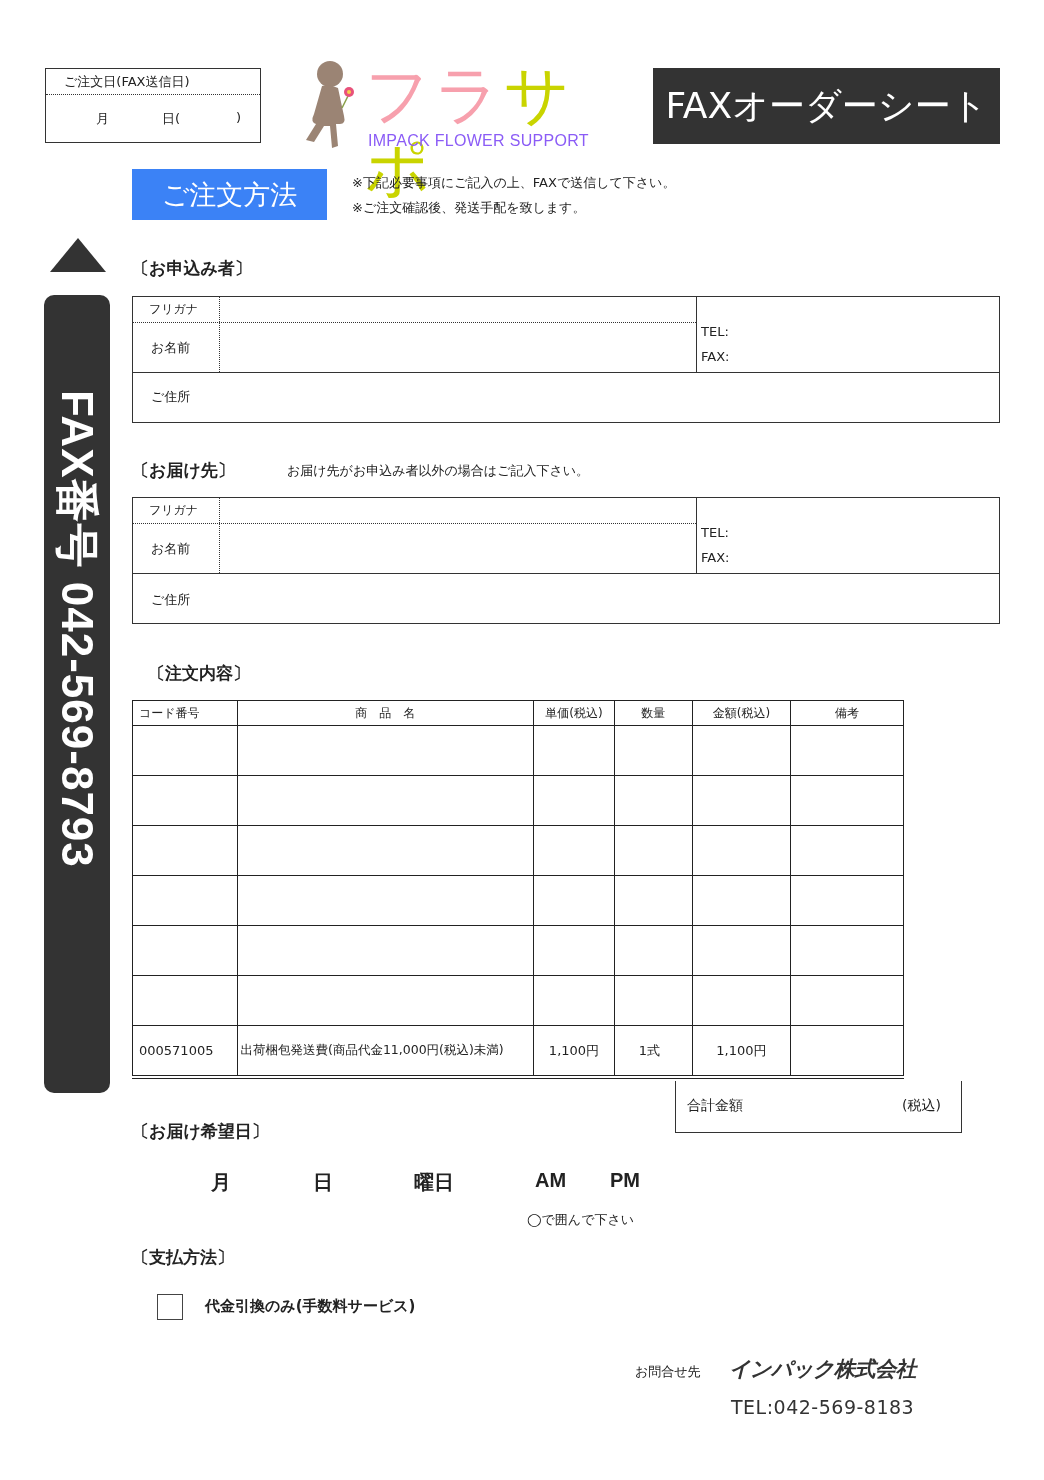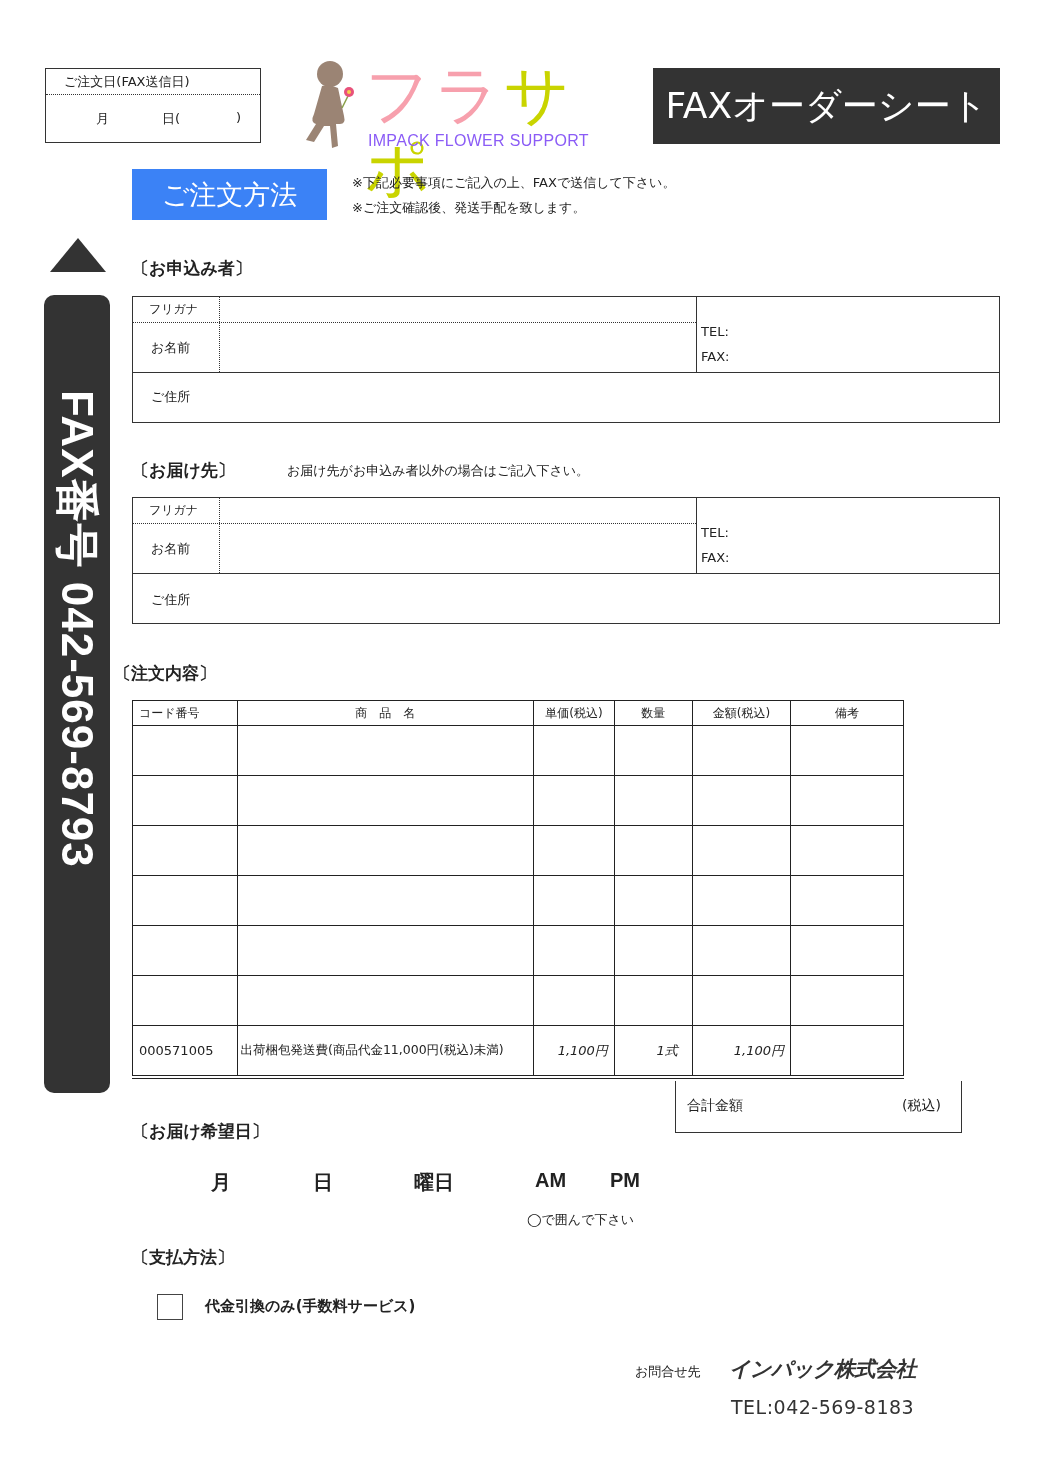--- a/index.html
+++ b/index.html
@@ -43,21 +43,21 @@
   .cust .vdiv { position:absolute; left:86px; top:0; width:0; height:75px; border-left:1.5px dotted #333; }
   .cust .lbl { position:absolute; font-size:13px; }
   .cust .addr-line { position:absolute; left:0; top:75px; width:100%; border-top:1.5px solid #333; }
 
   
   table.order { position:absolute; left:132px; top:700px; width:772px; border-collapse:collapse; font-size:13px; }
   table.order th, table.order td { border:1.5px solid #222; padding:0 6px; }
   table.order th { height:24px; font-weight:normal; font-size:12px; }
   table.order td { height:49px; }
   table.order tr.last td { border-bottom:4px double #222; }
-  .r { text-align:right;font-style:italic; }
+  .r { text-align:center; }
 
   .total { left:675px; top:1081px; width:287px; height:52px; border:1.5px solid #333; border-top:none; box-sizing:border-box; font-size:14px; }
 
   .big { font-size:20px; font-weight:bold; font-family:"Liberation Sans", sans-serif; }
 
   .checkbox { left:157px; top:1294px; width:26px; height:26px; border:1.5px solid #444; box-sizing:border-box; background:#fff; }
 
   .contact-lbl { left:635px; top:1363px; font-size:13px; }
   .company { left:729px; top:1355px; font-size:21px; font-weight:bold; font-style:italic; color:#333; letter-spacing:-0.5px; }
   .contact-tel { left:731px; top:1396px; font-size:19px; color:#333; letter-spacing:0.5px; }
@@ -121,21 +121,21 @@
   <div class="furi"></div>
   <div class="vdiv"></div>
   <div class="lbl" style="left:16px;top:4px;font-size:12px">フリガナ</div>
   <div class="lbl" style="left:18px;top:42px">お名前</div>
   <div class="lbl" style="left:568px;top:27px">TEL:</div>
   <div class="lbl" style="left:568px;top:52px">FAX:</div>
   <div class="addr-line"></div>
   <div class="lbl" style="left:18px;top:93px">ご住所</div>
 </div>
 
-<div class="abs sec" style="left:114px;top:662px">〔注文内容〕</div>
+<div class="abs sec" style="left:148px;top:662px">〔注文内容〕</div>
 <table class="order">
   <colgroup>
     <col style="width:108px">
       <col style="width:347px">
       <col style="width:87px">
     <col style="width:87px">
       <col style="width:108px">
       <col style="width:131px">
   </colgroup>
   <thead>

